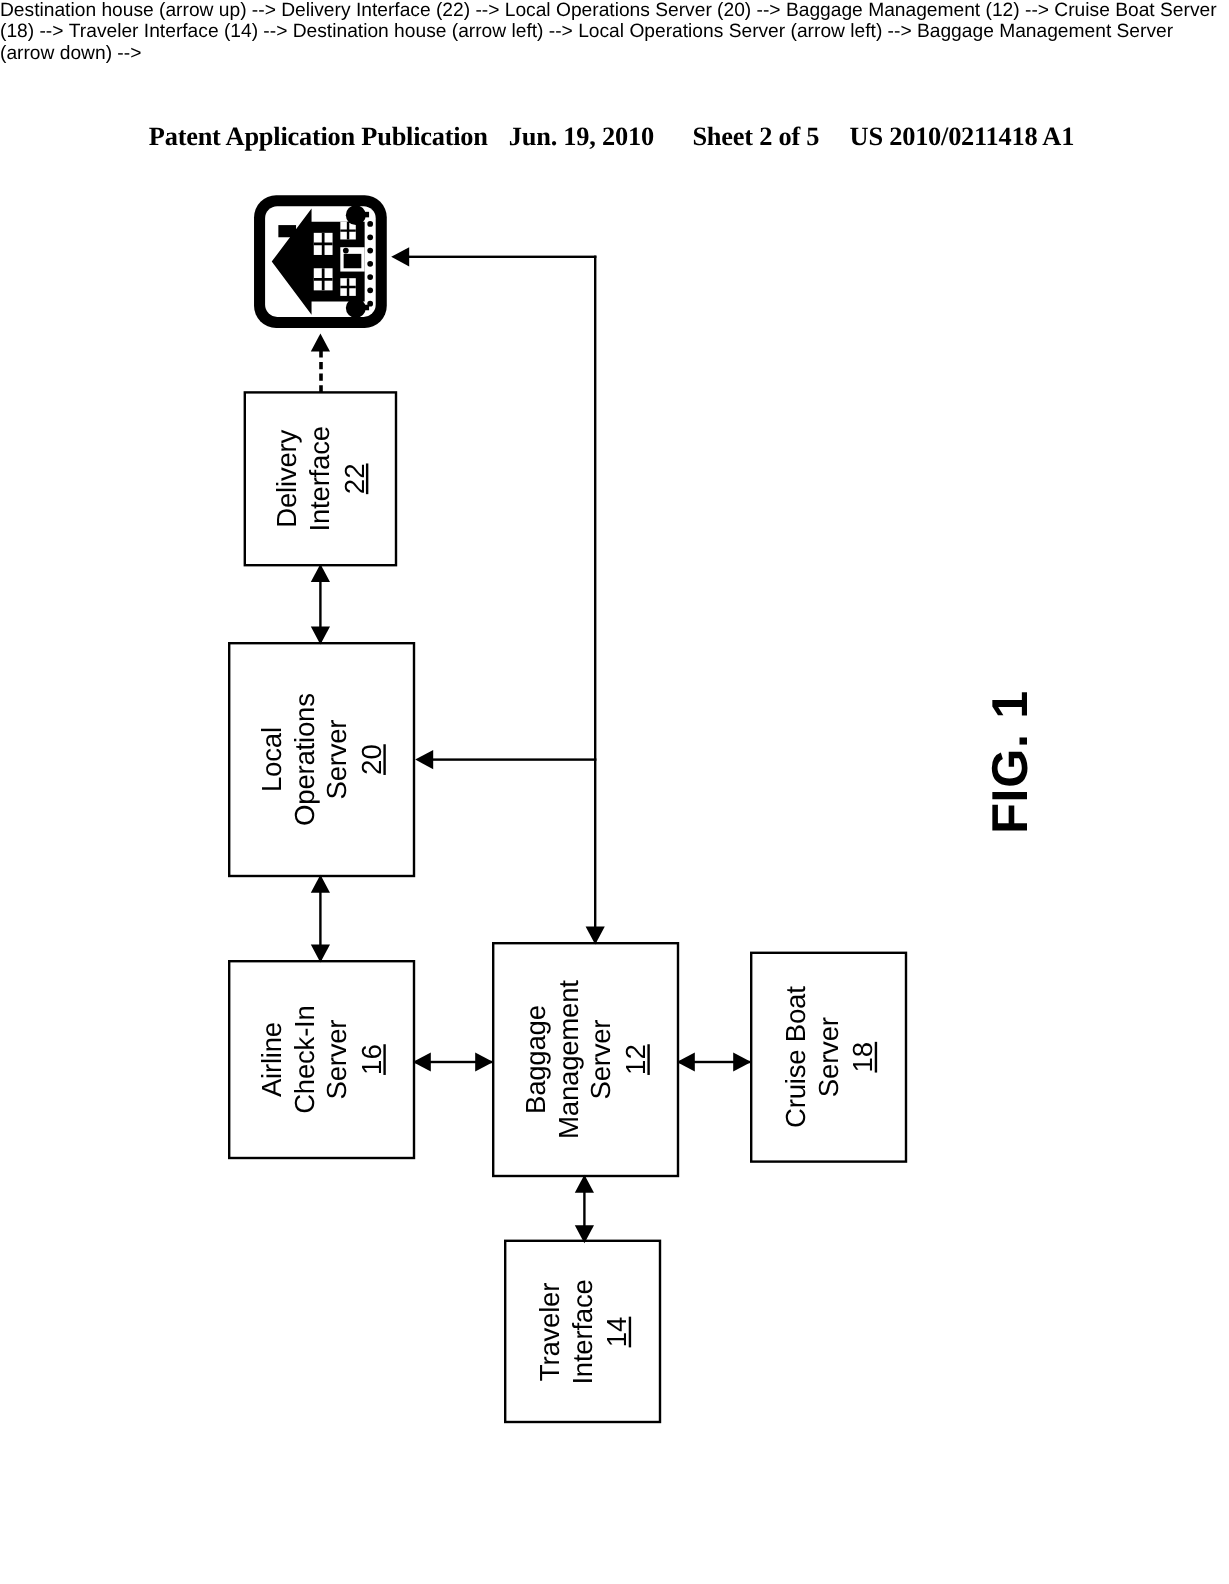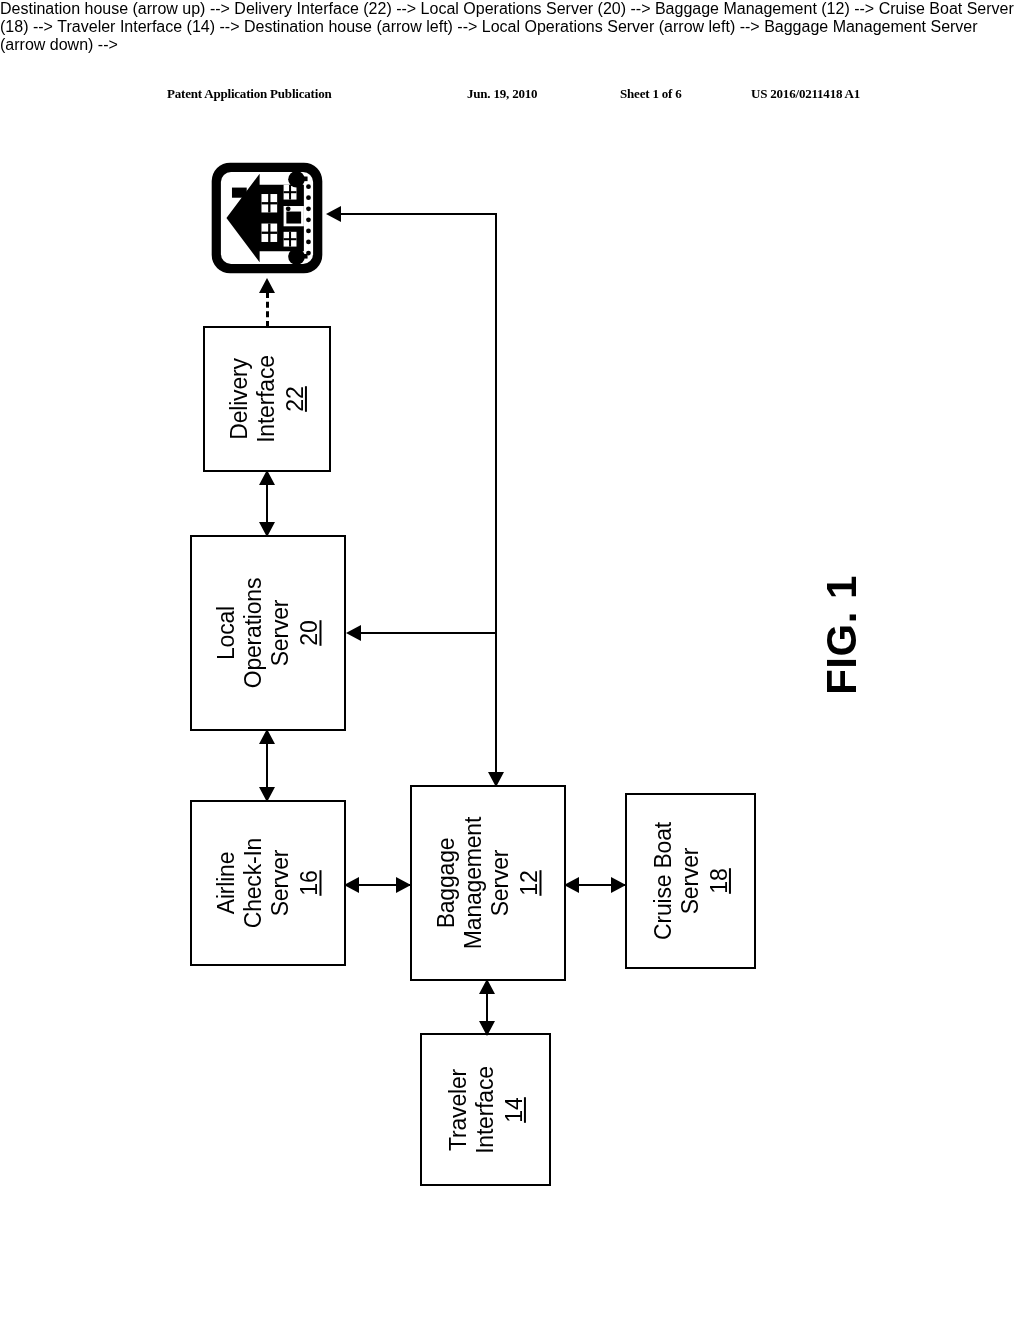--- a/index.html
+++ b/index.html
@@ -21,25 +21,24 @@
     position: absolute;
     left: 0;
     top: 86px;
     width: 1024px;
     height: 34px;
   }
   .hdr {
     position: absolute;
     font-family: "Liberation Serif", serif;
     font-weight: bold;
-    font-size: 13px;
+    font-size: 22px;
     letter-spacing: -0.2px;
     white-space: nowrap;
-    top: 0;
-    margin-left: 43px;
+    top: 15px;
   }
   #hdr-pub   { left: 124px; }
   #hdr-date  { left: 424px; }
   #hdr-sheet { left: 577px; }
   #hdr-num   { left: 708px; }
 
   
   #diagram {
     position: absolute;
     left: 0;
@@ -158,22 +157,22 @@
     letter-spacing: 0.5px;
     white-space: nowrap;
   }
 </style>
 </head>
 <body>
 
 <div id="header-band">
   <div class="hdr" id="hdr-pub">Patent Application Publication</div>
   <div class="hdr" id="hdr-date">Jun. 19, 2010</div>
-  <div class="hdr" id="hdr-sheet">Sheet 1 of 6</div>
-  <div class="hdr" id="hdr-num">US 2016/0211418 A1</div>
+  <div class="hdr" id="hdr-sheet">Sheet 2 of 5</div>
+  <div class="hdr" id="hdr-num">US 2010/0211418 A1</div>
 </div>
 
 <div id="diagram">
 
   
   <div id="node-destination">
     <svg width="118" height="128" viewBox="0 0 128 128" xmlns="http://www.w3.org/2000/svg">
       <g transform="rotate(-90 64 64)">
 
         <rect x="4" y="4" width="120" height="120" rx="20" ry="20" fill="#000"></rect>

